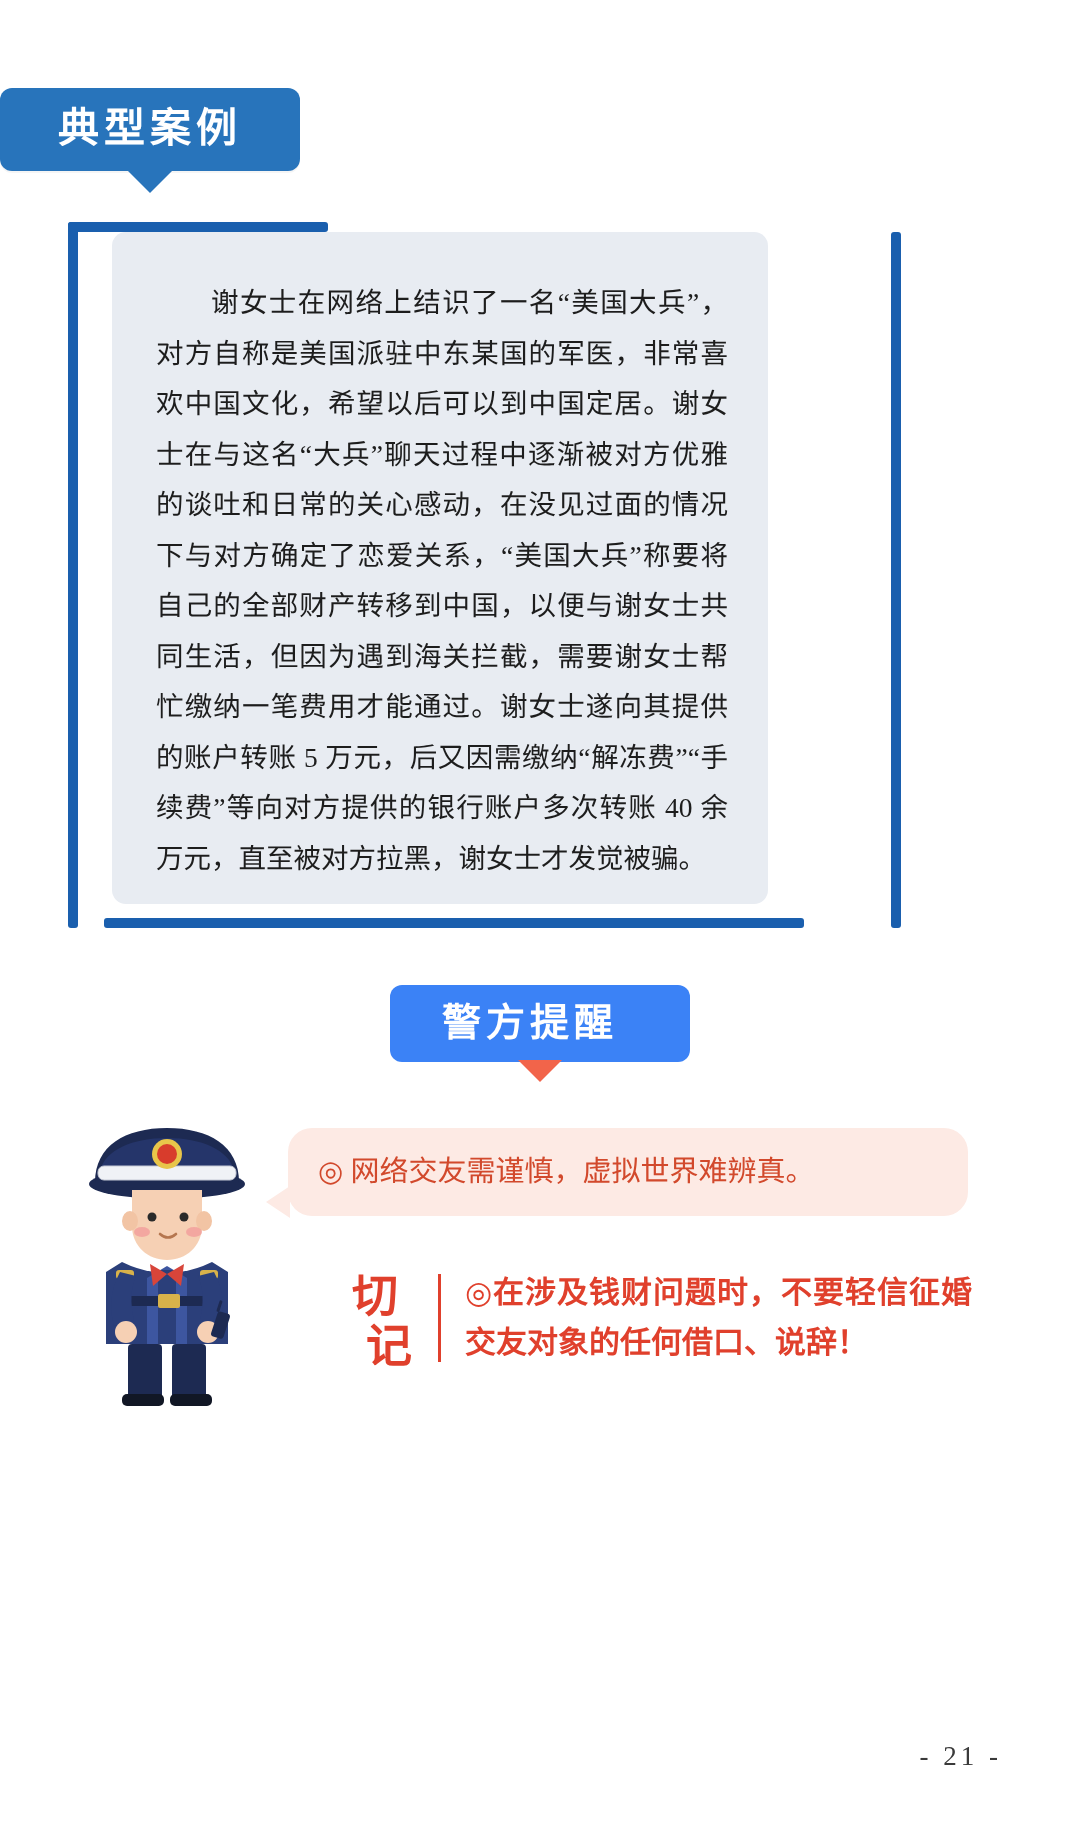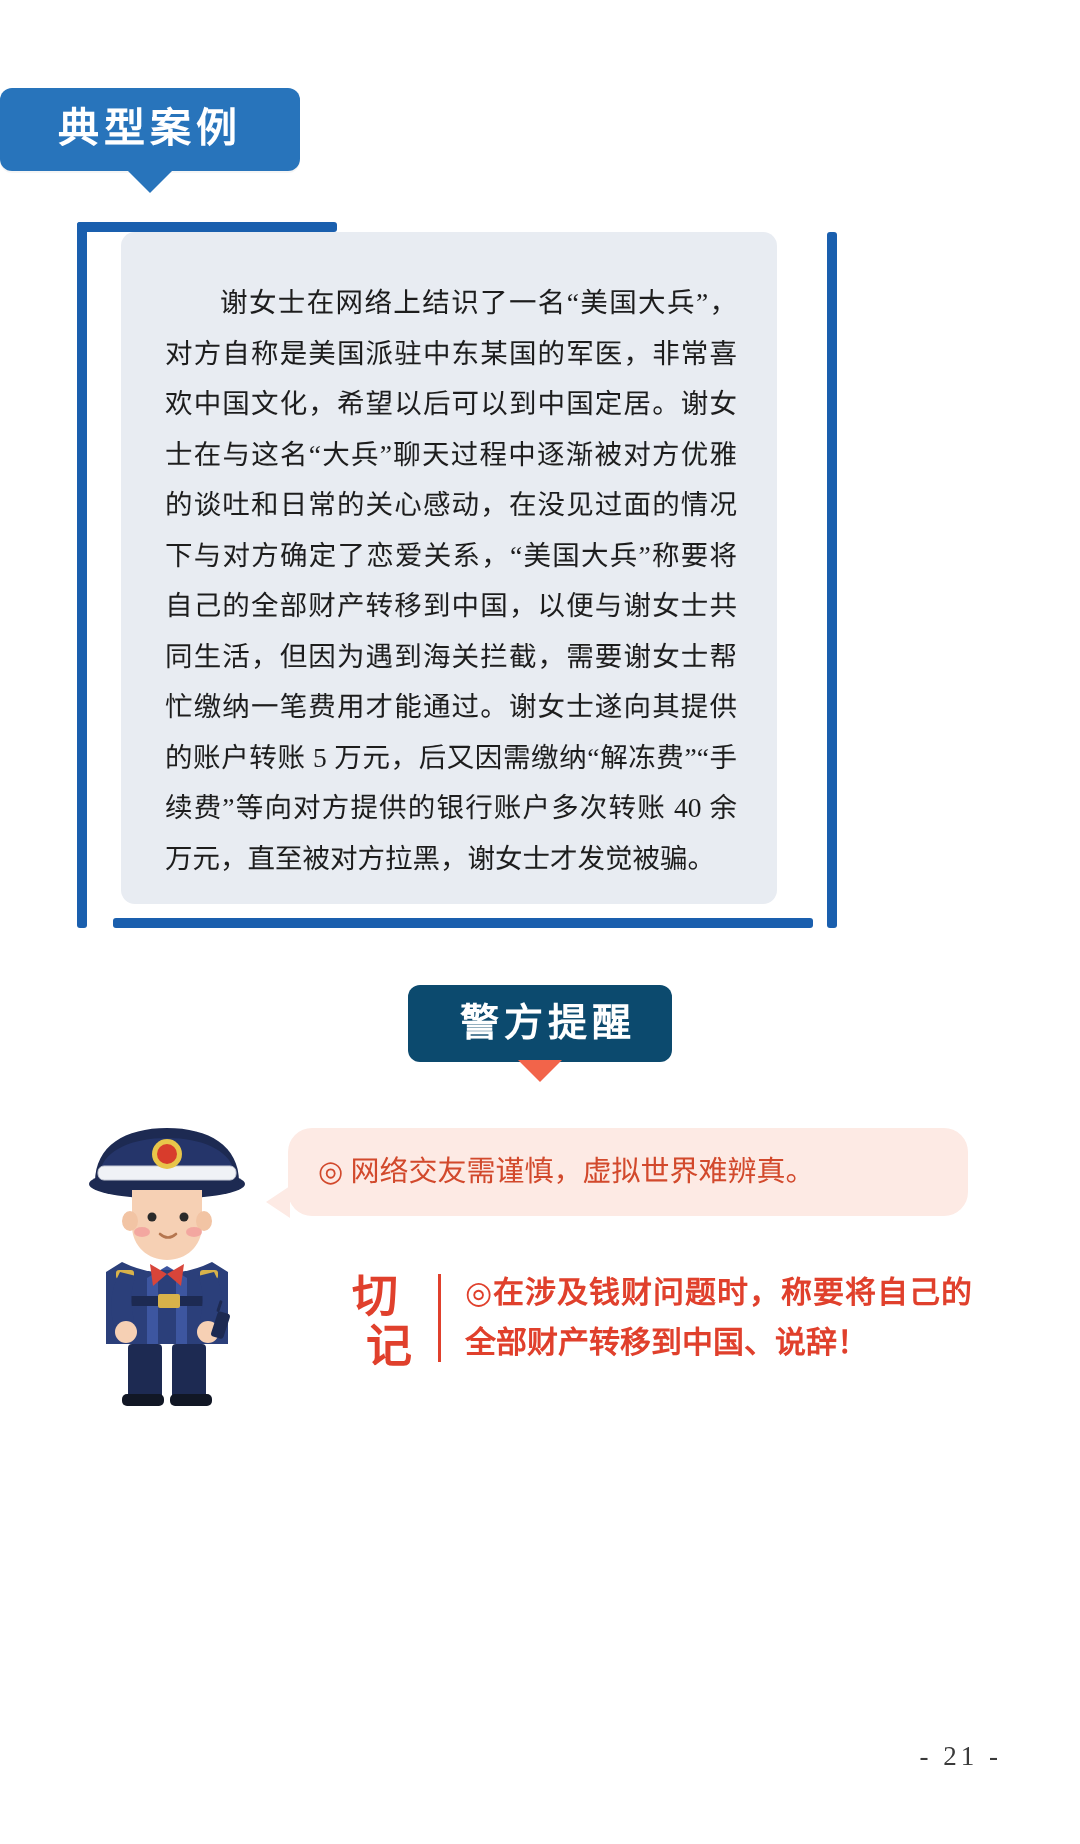--- a/index.html
+++ b/index.html
@@ -49,22 +49,22 @@
     height: 0;
     border-left: 24px solid transparent;
     border-right: 24px solid transparent;
     border-top: 24px solid #2874bb;
   }
 
   
   .case-box-outer {
     position: absolute;
     top: 222px;
-    left: 77px;
-    width: 760px;
+    left: 68px;
+    width: 833px;
     height: 706px;
   }
   
   .frame-left {
     position: absolute;
     left: 0;
     top: 0;
     width: 10px;
     height: 706px;
     background: #1a5fae;
@@ -126,23 +126,23 @@
   .tip-banner-wrap {
     position: absolute;
     top: 985px;
     left: 0;
     width: 1080px;
     display: flex;
     justify-content: center;
   }
   .tip-banner {
     position: relative;
-    background: #0c4a6e;
+    background: #3b82f6;
     border-radius: 12px;
-    padding: 18px 36px 20px 52px;
+    padding: 18px 72px 20px 52px;
   }
   .tip-banner-text {
     color: #ffffff;
     font-size: 39px;
     font-weight: bold;
     letter-spacing: 5px;
     line-height: 1;
     white-space: nowrap;
     font-family: "Liberation Serif", "DejaVu Serif", serif;
   }
@@ -327,16 +327,16 @@
   <div class="bubble-tail"></div>
   <div class="bubble-text">◎ 网络交友需谨慎，虚拟世界难辨真。</div>
 </div>
 
 <div class="remember-wrap">
   <div class="remember-stamp">
     <span>切</span>
     <span>记</span>
   </div>
   <div class="remember-divider"></div>
-  <div class="remember-text">◎在涉及钱财问题时，称要将自己的全部财产转移到中国、说辞！</div>
+  <div class="remember-text">◎在涉及钱财问题时，不要轻信征婚交友对象的任何借口、说辞！</div>
 </div>
 
 <div class="page-number">- 21 -</div>
 
 </body></html>

